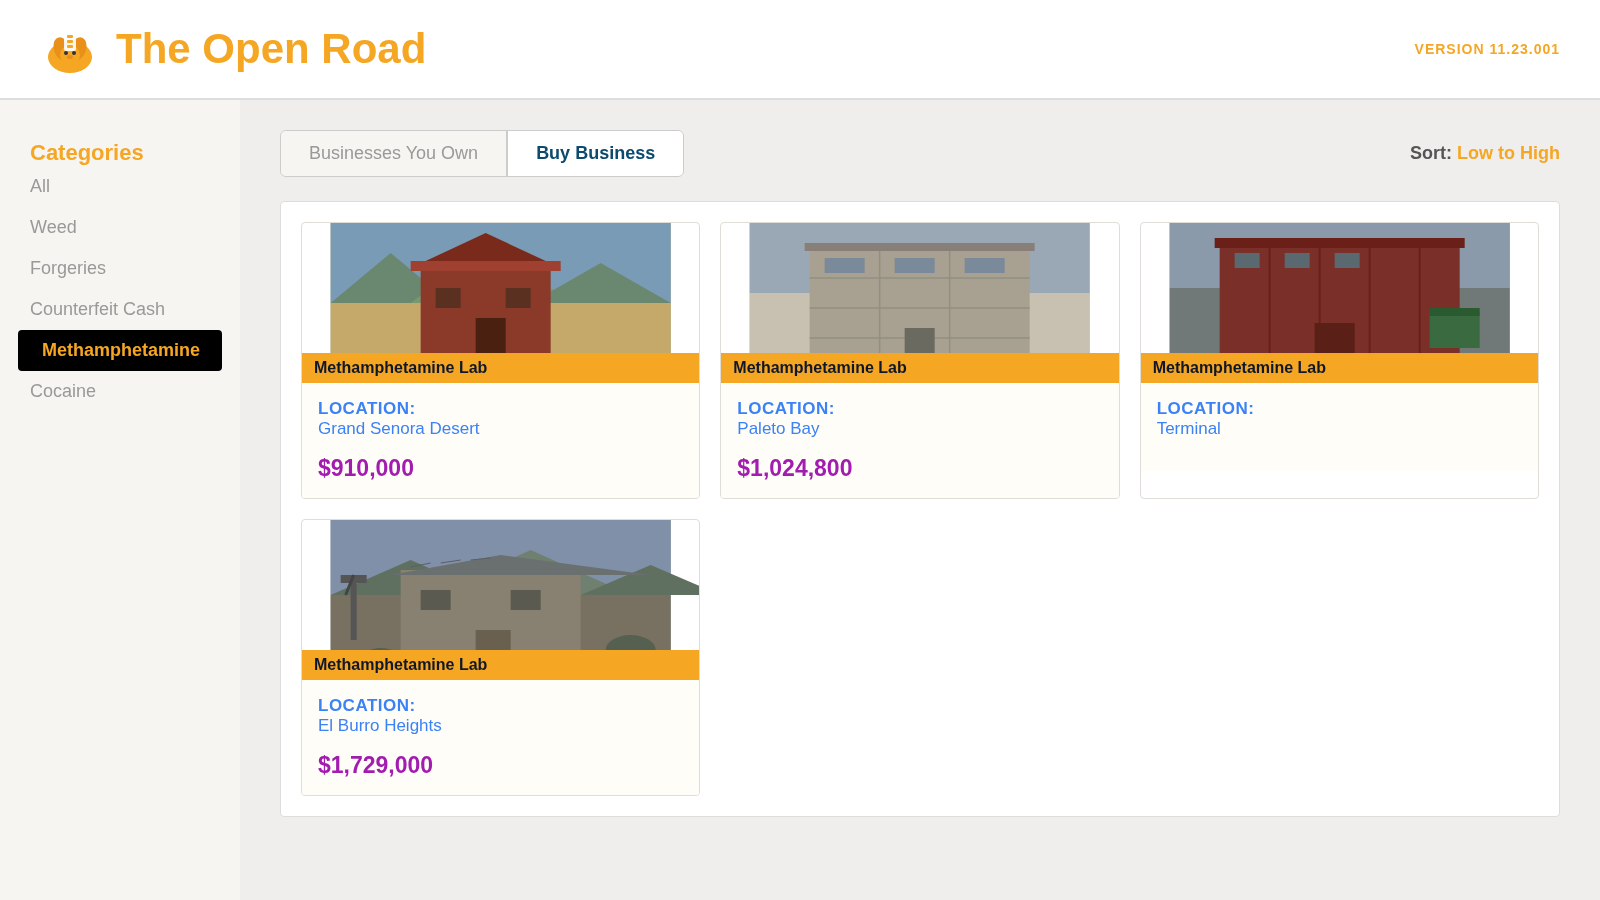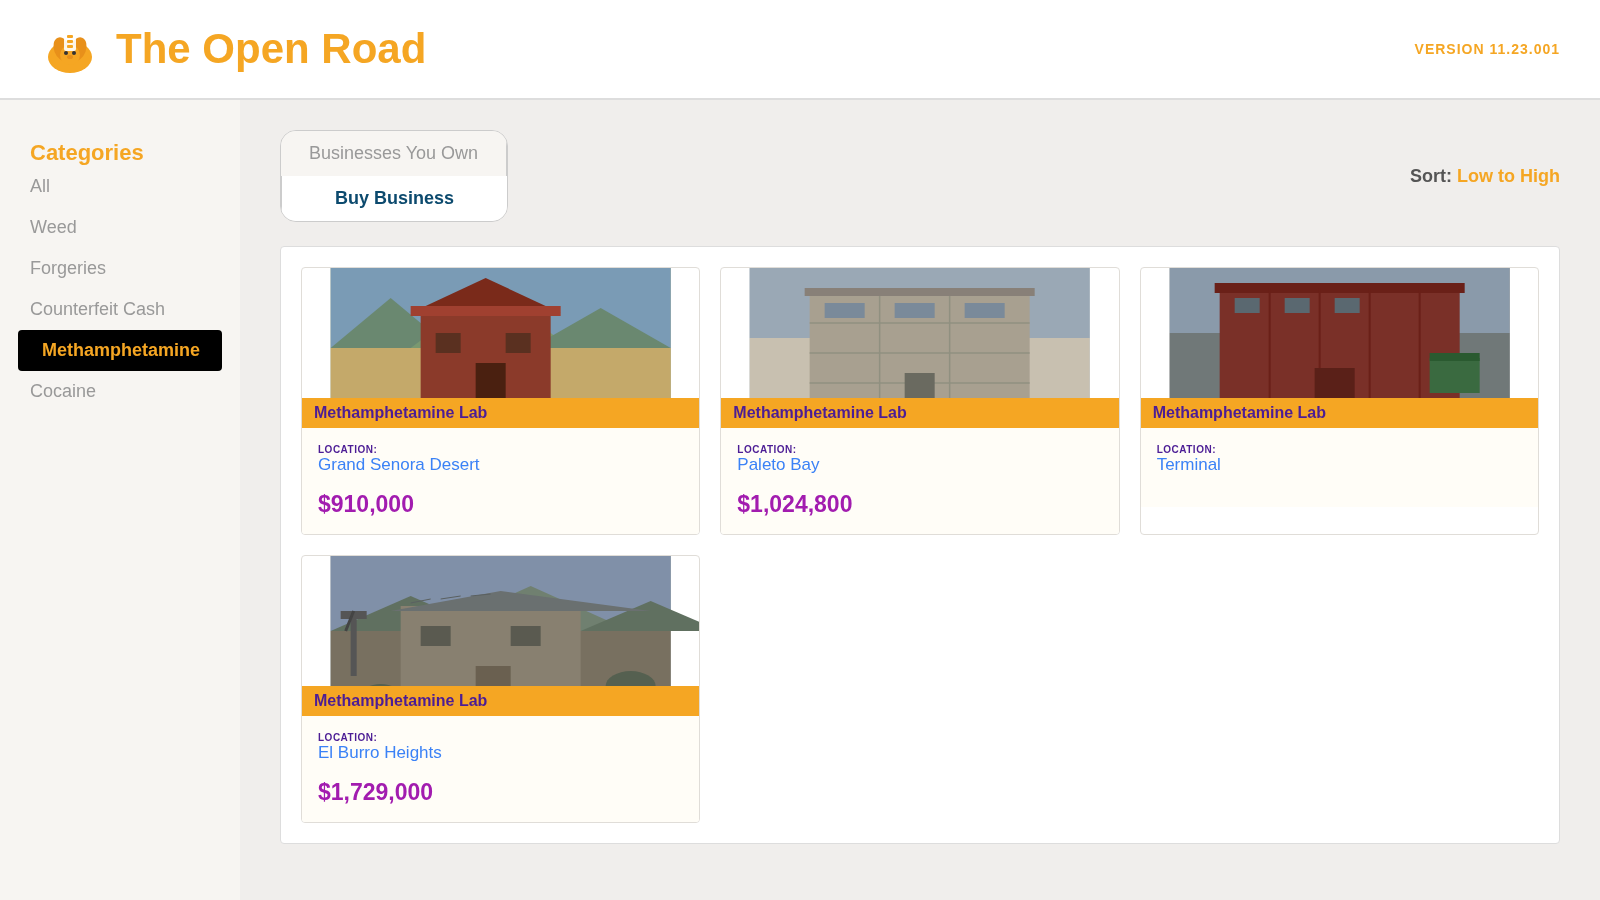--- a/index.html
+++ b/index.html
@@ -89,23 +89,22 @@
     #tabs-row {
       display: flex;
       align-items: center;
       justify-content: space-between;
       margin-bottom: 24px;
     }
     #tabs {
       display: flex;
       align-items: stretch;
       border: 1px solid #ccc;
-      border-radius: 16px;
+      border-radius: 6px;
       overflow: hidden;
-      flex-direction: column;
     }
     .tab {
       padding: 12px 28px;
       font-size: 18px;
       cursor: pointer;
       background: #f7f5f2;
       color: #999;
       border: none;
     }
     .tab.active {
@@ -150,32 +149,32 @@
       width: 100%;
       height: 160px;
       overflow: hidden;
     }
     .card-image-label {
       position: absolute;
       bottom: 0;
       left: 0;
       right: 0;
       background: #f5a623;
-      color: #4c1d95;
+      color: #0f172a;
       font-size: 16px;
       font-weight: bold;
       padding: 6px 12px;
     }
     .card-details {
       padding: 16px;
       background: #fffdf7;
     }
     .card-location-label {
-      font-size: 10px;
-      color: #4c1d95;
+      font-size: 17px;
+      color: #3b82f6;
       font-weight: bold;
       letter-spacing: 0.5px;
     }
     .card-location-value {
       font-size: 17px;
       color: #3b82f6;
       margin-bottom: 16px;
     }
     .card-price {
       font-size: 23px;

